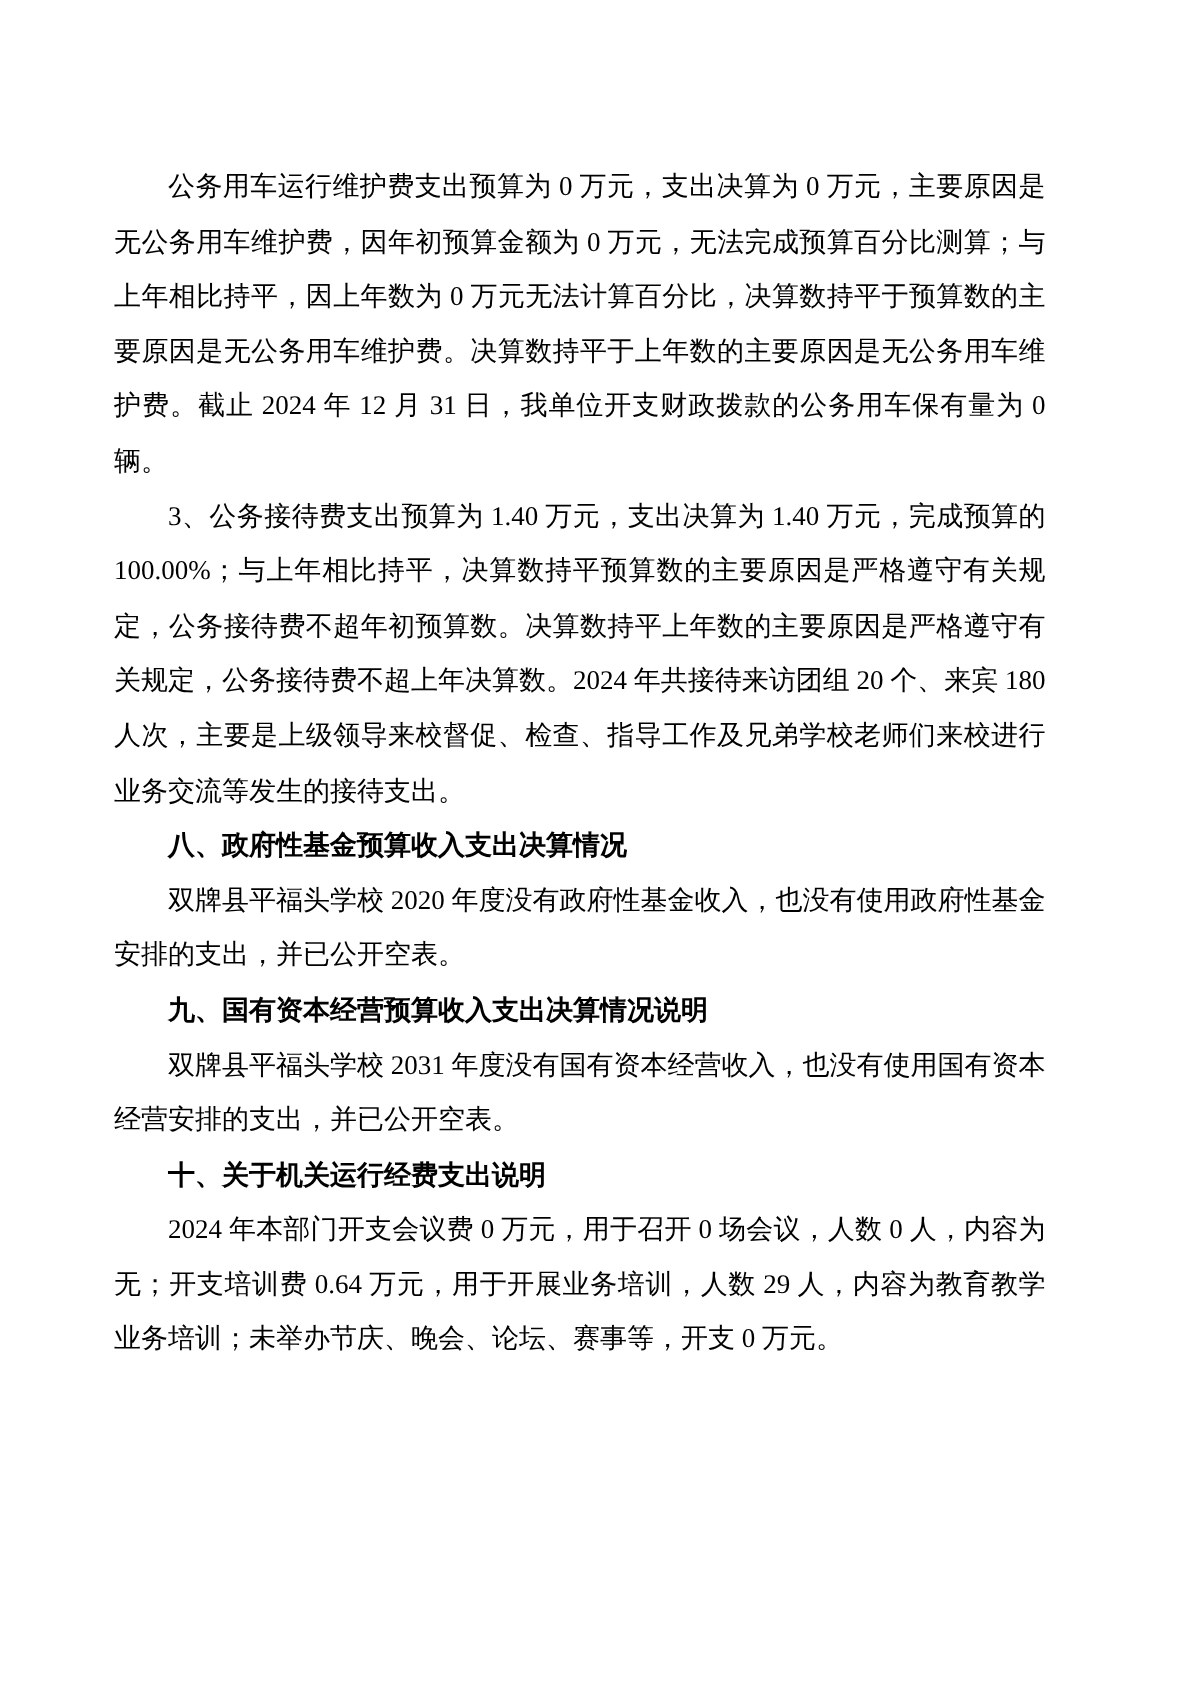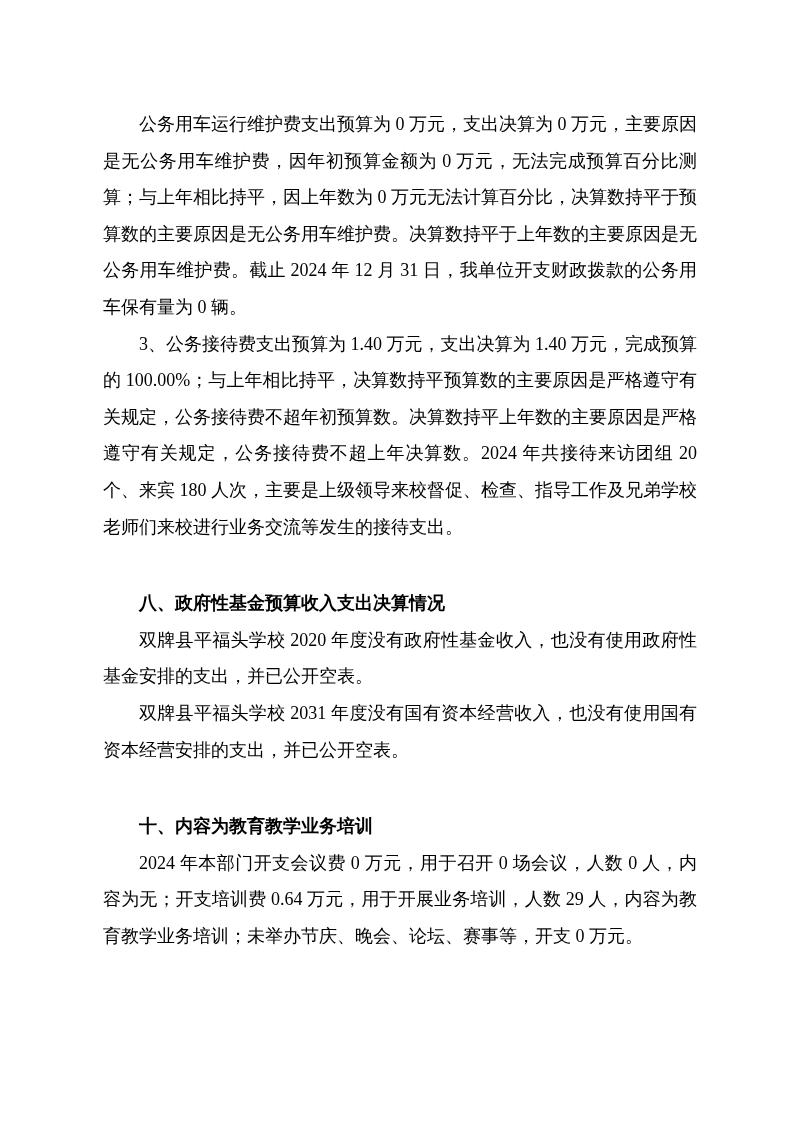--- a/index.html
+++ b/index.html
@@ -2,44 +2,44 @@
 <html><head>
 <meta charset="utf-8">
 <style>
   * { margin: 0; padding: 0; box-sizing: border-box; }
   html, body { background: #ffffff; }
   .page {
     width: 793px;
     min-height: 1122px;
     margin: 0 auto;
     background: #ffffff;
-    padding: 106px 96px 60px 103px;
+    padding: 106px 96px 60px 76px;
     color: #000000;
     font-family: "Liberation Serif", "DejaVu Serif", serif;
     font-size: 18px;
     line-height: 36.6px;
   }
   .para {
     text-align: justify;
     text-indent: 2em;
     word-break: break-all;
   }
   .heading {
     font-family: "Liberation Sans", "DejaVu Sans", sans-serif;
     font-weight: bold;
     font-size: 18px;
     line-height: 36.6px;
     text-indent: 2em;
-    margin-top: 40px;
   }
 </style>
 </head>
 <body>
 
 <div class="page">
   <p class="para">公务用车运行维护费支出预算为 0 万元，支出决算为 0 万元，主要原因是无公务用车维护费，因年初预算金额为 0 万元，无法完成预算百分比测算；与上年相比持平，因上年数为 0 万元无法计算百分比，决算数持平于预算数的主要原因是无公务用车维护费。决算数持平于上年数的主要原因是无公务用车维护费。截止 2024 年 12 月 31 日，我单位开支财政拨款的公务用车保有量为 0 辆。</p>
   <p class="para">3、公务接待费支出预算为 1.40 万元，支出决算为 1.40 万元，完成预算的 100.00%；与上年相比持平，决算数持平预算数的主要原因是严格遵守有关规定，公务接待费不超年初预算数。决算数持平上年数的主要原因是严格遵守有关规定，公务接待费不超上年决算数。2024 年共接待来访团组 20 个、来宾 180 人次，主要是上级领导来校督促、检查、指导工作及兄弟学校老师们来校进行业务交流等发生的接待支出。</p>
   <h3 class="heading">八、政府性基金预算收入支出决算情况</h3>
   <p class="para">双牌县平福头学校 2020 年度没有政府性基金收入，也没有使用政府性基金安排的支出，并已公开空表。</p>
+  <h3 class="heading">九、国有资本经营预算收入支出决算情况说明</h3>
   <p class="para">双牌县平福头学校 2031 年度没有国有资本经营收入，也没有使用国有资本经营安排的支出，并已公开空表。</p>
-  <h3 class="heading">十、内容为教育教学业务培训</h3>
+  <h3 class="heading">十、关于机关运行经费支出说明</h3>
   <p class="para">2024 年本部门开支会议费 0 万元，用于召开 0 场会议，人数 0 人，内容为无；开支培训费 0.64 万元，用于开展业务培训，人数 29 人，内容为教育教学业务培训；未举办节庆、晚会、论坛、赛事等，开支 0 万元。</p>
 </div>
 
 </body></html>

